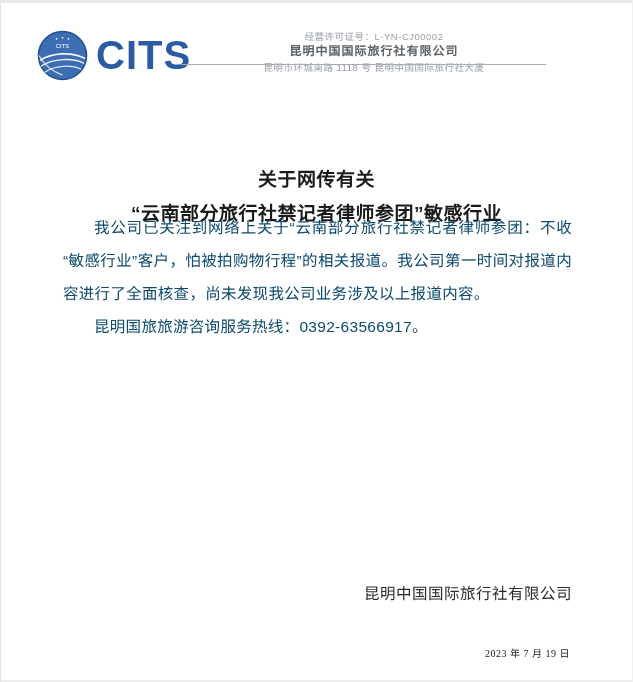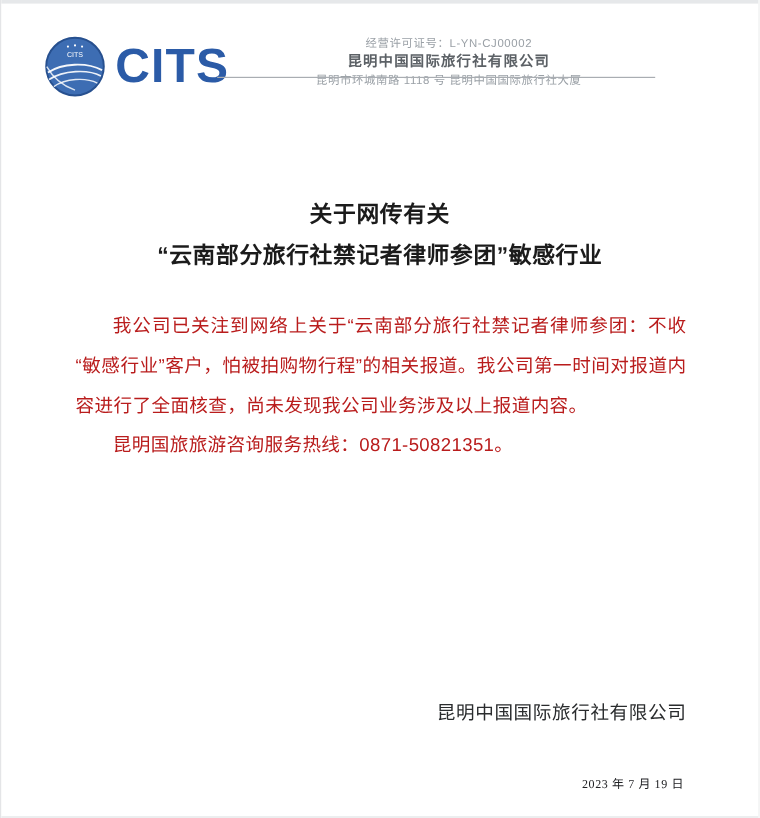--- a/index.html
+++ b/index.html
@@ -99,22 +99,21 @@
     font-weight: 700;
     line-height: 34px;
     letter-spacing: 0.5px;
   }
 
   
   .doc-body {
     position: absolute;
     top: 211px; left: 62px;
     width: 509px;
-    color: #b91c1c;
-    margin-top: 45px;
+    color: #0c4a6e;
   }
   .doc-body p {
     font-size: 15.5px;
     line-height: 33px;
     text-align: justify;
     text-indent: 2em;
     letter-spacing: 0.3px;
   }
 
   
@@ -165,20 +164,20 @@
     <div class="head-rule"></div>
   </div>
 
   <div class="doc-title">
     <div class="t-line">关于网传有关</div>
     <div class="t-line">“云南部分旅行社禁记者律师参团”敏感行业</div>
   </div>
 
   <div class="doc-body">
     <p>我公司已关注到网络上关于“云南部分旅行社禁记者律师参团：不收“敏感行业”客户，怕被拍购物行程”的相关报道。我公司第一时间对报道内容进行了全面核查，尚未发现我公司业务涉及以上报道内容。</p>
-    <p>昆明国旅旅游咨询服务热线：0871-50821351。</p>
+    <p>昆明国旅旅游咨询服务热线：0392-63566917。</p>
   </div>
 
   <div class="signature">昆明中国国际旅行社有限公司</div>
   <div class="doc-date">2023 年 7 月 19 日</div>
 
   <div class="bottom-band"></div>
 </div>
 
 </body></html>

